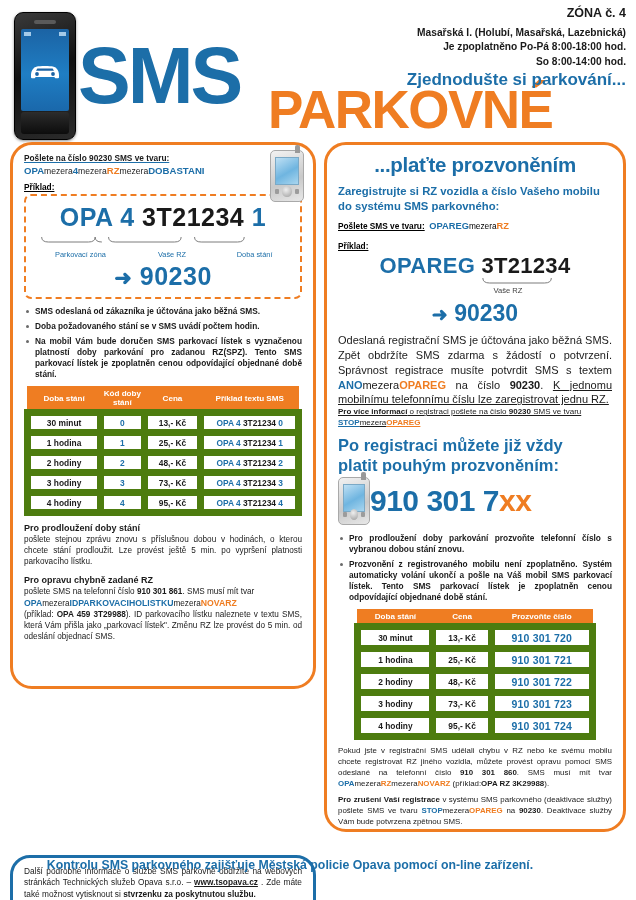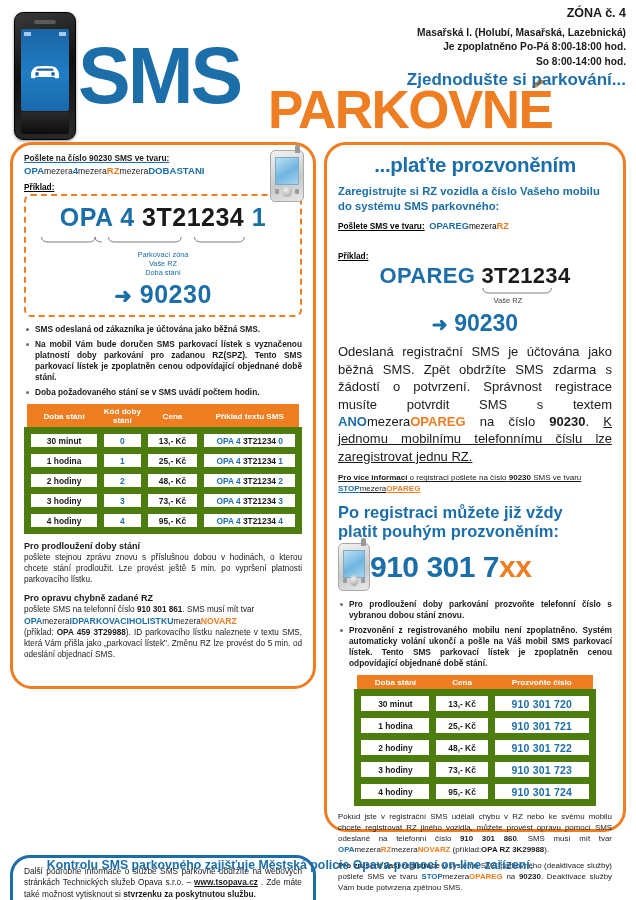--- a/index.html
+++ b/index.html
@@ -109,21 +109,21 @@
     padding: 7px 8px 6px 8px; margin: 2px 0 7px 0;
     min-height: 86px;
   }
   .ex-code {
     text-align: center; font-size: 25px; font-weight: bold;
     color: #1a1a1a; letter-spacing: .5px; white-space: nowrap;
   }
   .ex-code .z1, .ex-code .z3 { color: #1c6ea8; }
   .ex-braces { position: relative; height: 9px; margin-top: -1px; }
   .ex-labels {
-    display: flex; font-size: 7.4px; color: #1c6ea8; margin-top: 0px; flex-direction: column;
+    display: flex; font-size: 7.4px; color: #1c6ea8; margin-top: 0px;
   }
   .ex-labels span { text-align: center; }
   .ex-arrow {
     text-align: center; font-size: 25px; font-weight: bold; color: #1c6ea8;
     margin-top: 3px; letter-spacing: .5px;
   }
   .ex-arrow .ar { font-size: 21px; }
 
   
   .pda {
@@ -282,22 +282,22 @@
         </div>
 
         <div class="ex-arrow">
           <span class="ar">➜</span>
           <span>90230</span>
         </div>
       </div>
 
       <ul class="blist">
         <li>SMS odeslaná od zákazníka je účtována jako běžná SMS.</li>
+        <li>Doba požadovaného stání se v SMS uvádí počtem hodin.</li>
         <li>Na mobil Vám bude doručen SMS parkovací lístek s vyznačenou platností doby parkování pro zadanou RZ(SPZ). Tento SMS parkovací lístek je zpoplatněn cenou odpovídající objednané době stání.</li>
-        <li>Doba požadovaného stání se v SMS uvádí počtem hodin.</li>
       </ul>
 
       <table class="ptable">
         <thead>
           <tr>
             <th style="width:27%">Doba stání</th>
             <th style="width:16%">Kód doby stání</th>
             <th style="width:21%">Cena</th>
             <th style="width:36%">Příklad textu SMS</th>
           </tr>
@@ -347,42 +347,42 @@
         <span class="bluebold" style="font-size:8.7px">OPA</span><span>mezera</span><span class="bluebold" style="font-size:8.7px">IDPARKOVACIHOLISTKU</span><span>mezera</span><span class="orangebold" style="font-size:8.7px">NOVARZ</span><br>
         <span>(příklad: </span><span class="b">OPA 459 3T29988</span><span>). ID parkovacího lístku naleznete v textu SMS, která Vám přišla jako „parkovací lístek". Změnu RZ lze provést do 5 min. od odeslání objednací SMS.</span>
       </div>
     </div>
 
     <div class="panel panel-right">
       <div class="panel-title">...plaťte prozvoněním</div>
 
       <div style="font-size:11.3px;font-weight:bold;color:#1c6ea8;line-height:1.3;margin-bottom:8px;">Zaregistrujte si RZ vozidla a číslo Vašeho mobilu do systému SMS parkovného:</div>
 
-      <div style="font-size:8.3px;margin-bottom:20px;">
+      <div style="font-size:8.3px;margin-bottom:10px;">
         <span class="u b">Pošlete SMS ve tvaru:</span>
         &nbsp;<span class="bluebold" style="font-size:9.3px">OPAREG</span><span>mezera</span><span class="orangebold" style="font-size:9.3px">RZ</span>
       </div>
       <div class="priklad u b">Příklad:</div>
 
       <div style="position:relative;margin:2px 0 6px 0;">
         <div style="text-align:center;font-size:22px;font-weight:bold;letter-spacing:.3px;">
           <span class="blue">OPAREG</span>
           <span style="color:#1a1a1a">3T21234</span>
         </div>
         <svg width="100%" height="8" viewBox="0 0 280 8" preserveAspectRatio="none" style="display:block;margin-top:-1px">
           <path d="M148 0 q0 5 7 5 h56 q7 0 7 -5" stroke="#7a7a7a" fill="none" stroke-width="1"></path>
         </svg>
         <div style="text-align:center;font-size:7.6px;color:#444;padding-left:66px;">Vaše RZ</div>
         <div style="text-align:center;font-size:23px;font-weight:bold;color:#1c6ea8;margin-top:5px;">
           <span style="font-size:19px">➜</span>
           <span>90230</span>
         </div>
       </div>
 
-      <div style="font-size:13px;line-height:1.34;text-align:justify;margin-bottom:8px;color:#1a1a1a;">
+      <div style="font-size:11px;line-height:1.34;text-align:justify;margin-bottom:0;color:#1a1a1a;">
         <span>Odeslaná registrační SMS je účtována jako běžná SMS. Zpět obdržíte SMS zdarma s žádostí o potvrzení. Správnost registrace musíte potvrdit SMS s textem </span><span class="bluebold">ANO</span><span>mezera</span><span class="orangebold">OPAREG</span><span> na číslo </span><span class="b">90230</span><span>.</span>
         <span class="u">K jednomu mobilnímu telefonnímu číslu lze zaregistrovat jednu RZ.</span>
       </div>
 
       <div style="font-size:8px;line-height:1.34;margin-bottom:6px;color:#1a1a1a;">
         <span class="b u">Pro více informací</span><span class="u"> o registraci pošlete na číslo </span><span class="b u">90230</span><span class="u"> SMS ve tvaru</span><br>
         <span class="bluebold u">STOP</span><span class="u">mezera</span><span class="orangebold u">OPAREG</span>
       </div>
 
       <div class="promo-head">

